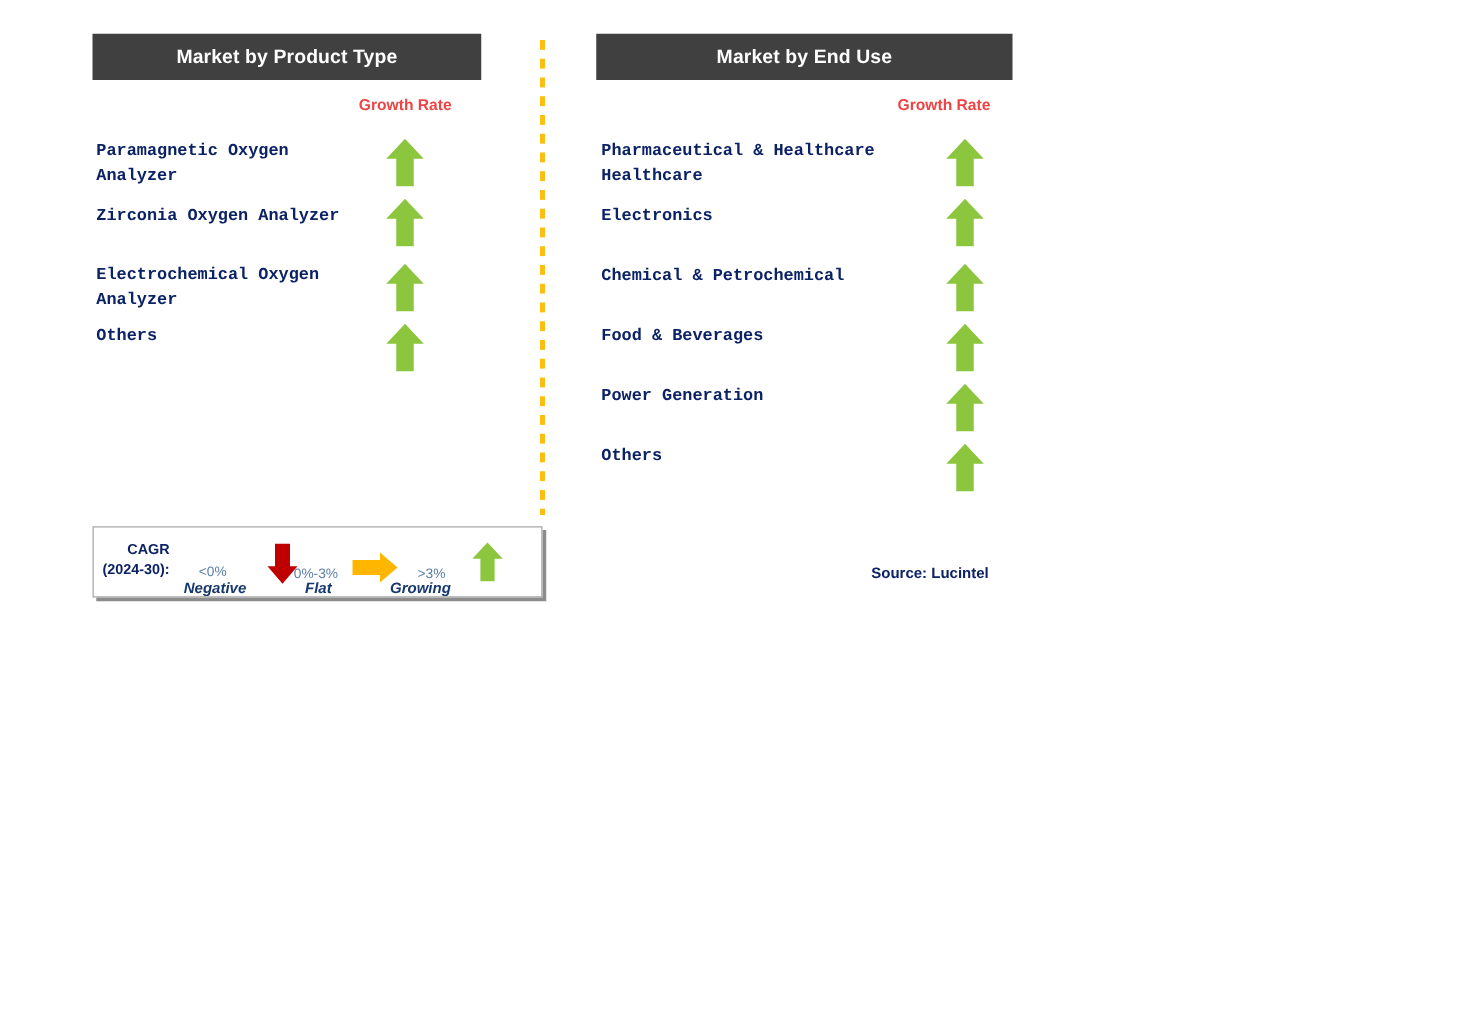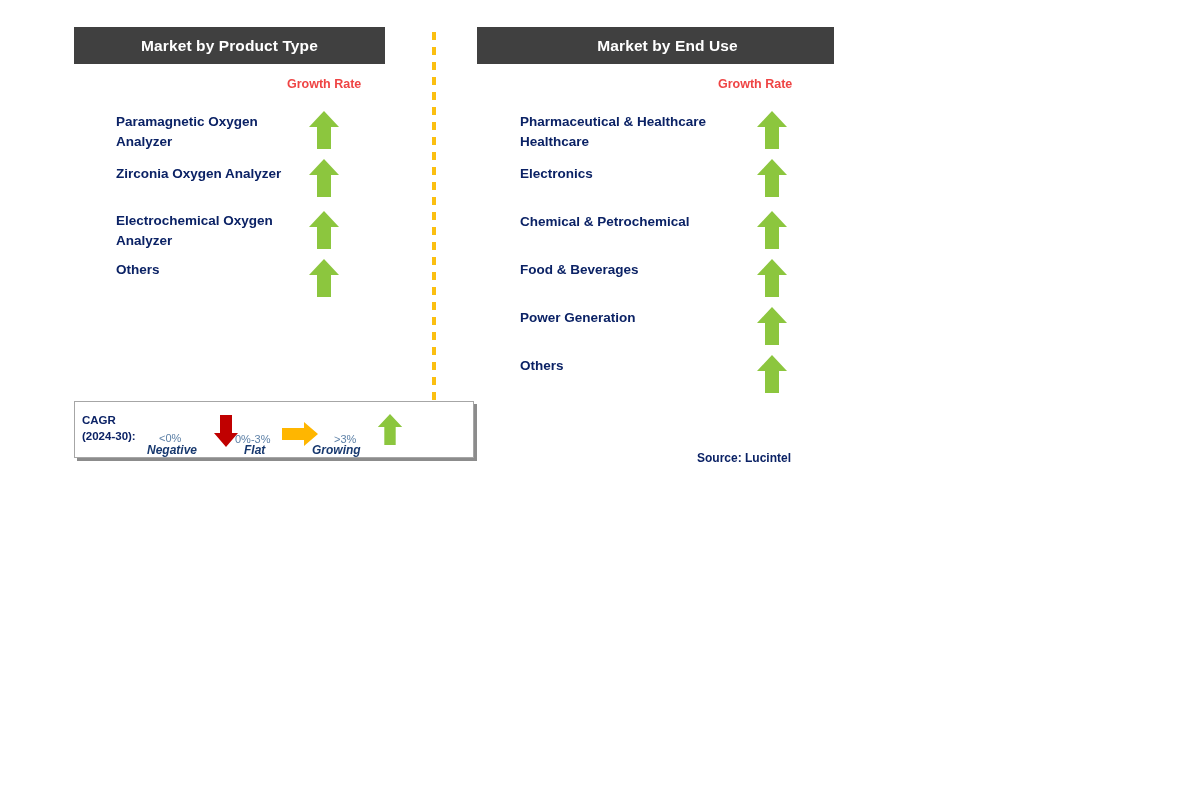--- a/index.html
+++ b/index.html
@@ -30,21 +30,21 @@
     justify-content: center;
   }
   .panel-header-title {
     color: #ffffff;
     font-size: 15.5px;
     font-weight: bold;
     letter-spacing: 0.1px;
     font-family: "Liberation Sans", sans-serif;
   }
   #header-product { left: 74px; top: 27px; width: 311px; height: 37px; }
-  #header-enduse  { left: 477px; top: 27px; width: 333px; height: 37px; padding-left: 24px; }
+  #header-enduse  { left: 477px; top: 27px; width: 333px; height: 37px; }
 
   
   .growth-rate-label {
     position: absolute;
     font-size: 12.5px;
     font-weight: bold;
     color: #ef4444;
     font-family: "Liberation Sans", sans-serif;
     white-space: nowrap;
   }
@@ -62,23 +62,22 @@
     position: relative;
     display: block;
   }
   .item-label {
     position: absolute;
     left: 0;
     font-size: 13.5px;
     font-weight: bold;
     color: #0b2265;
     line-height: 20px;
-    font-family: Liberation Sans, sans-serif;
+    font-family: Liberation Mono, monospace;
     white-space: pre-line;
-    margin-left: 39px;
   }
   .arrow-cell {
     position: absolute;
   }
 
   
   .arrow-up-green {
     display: block;
     width: 32px;
     height: 40px;
@@ -97,27 +96,28 @@
     background-image: linear-gradient(#fbbf10 55%, rgba(255,255,255,0) 0%);
     background-position: left;
     background-size: 4px 15px;
     background-repeat: repeat-y;
   }
 
   
   #legend-box {
     position: absolute;
     left: 74px;
-    top: 401px;
-    width: 400px;
+    top: 421px;
+    width: 360px;
     height: 57px;
     border: 1px solid #a6a6a6;
     background: #ffffff;
     box-shadow: 3px 3px 0 0 #8c8c8c;
     box-sizing: border-box;
+    text-align: right;
   }
   .legend-cagr {
     position: absolute;
     left: 7px;
     top: 10px;
     font-size: 11.5px;
     font-weight: bold;
     color: #0b2265;
     line-height: 16px;
     font-family: "Liberation Sans", sans-serif;

